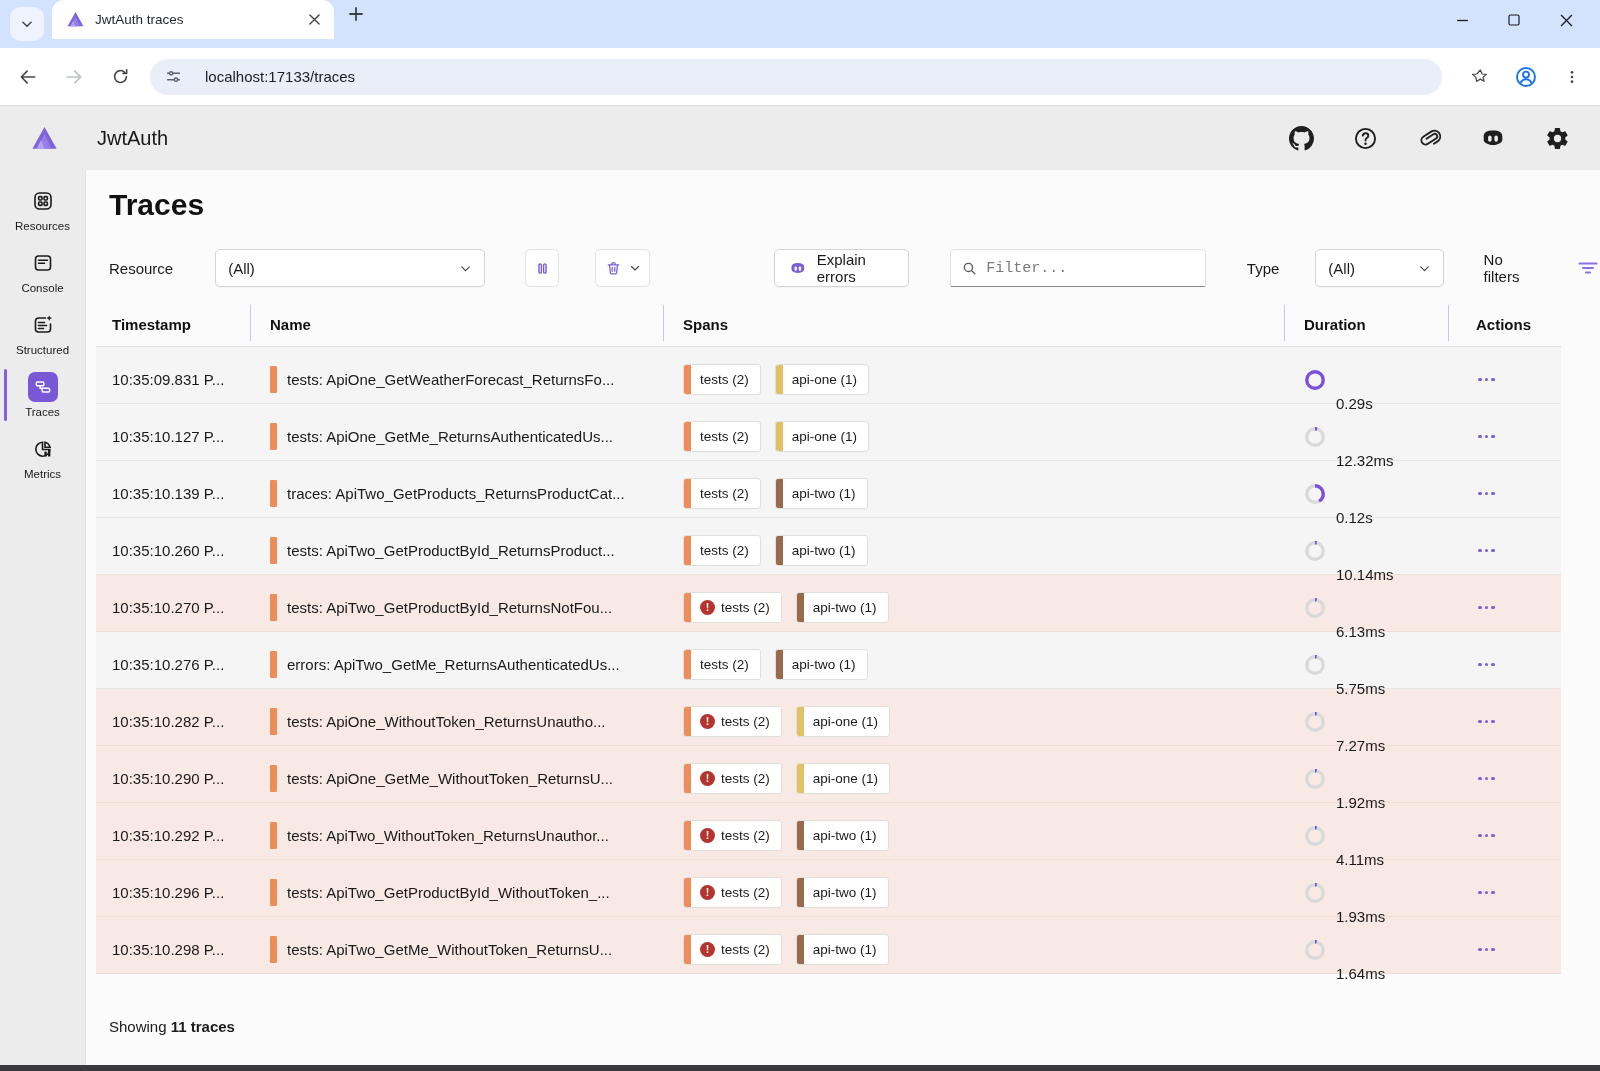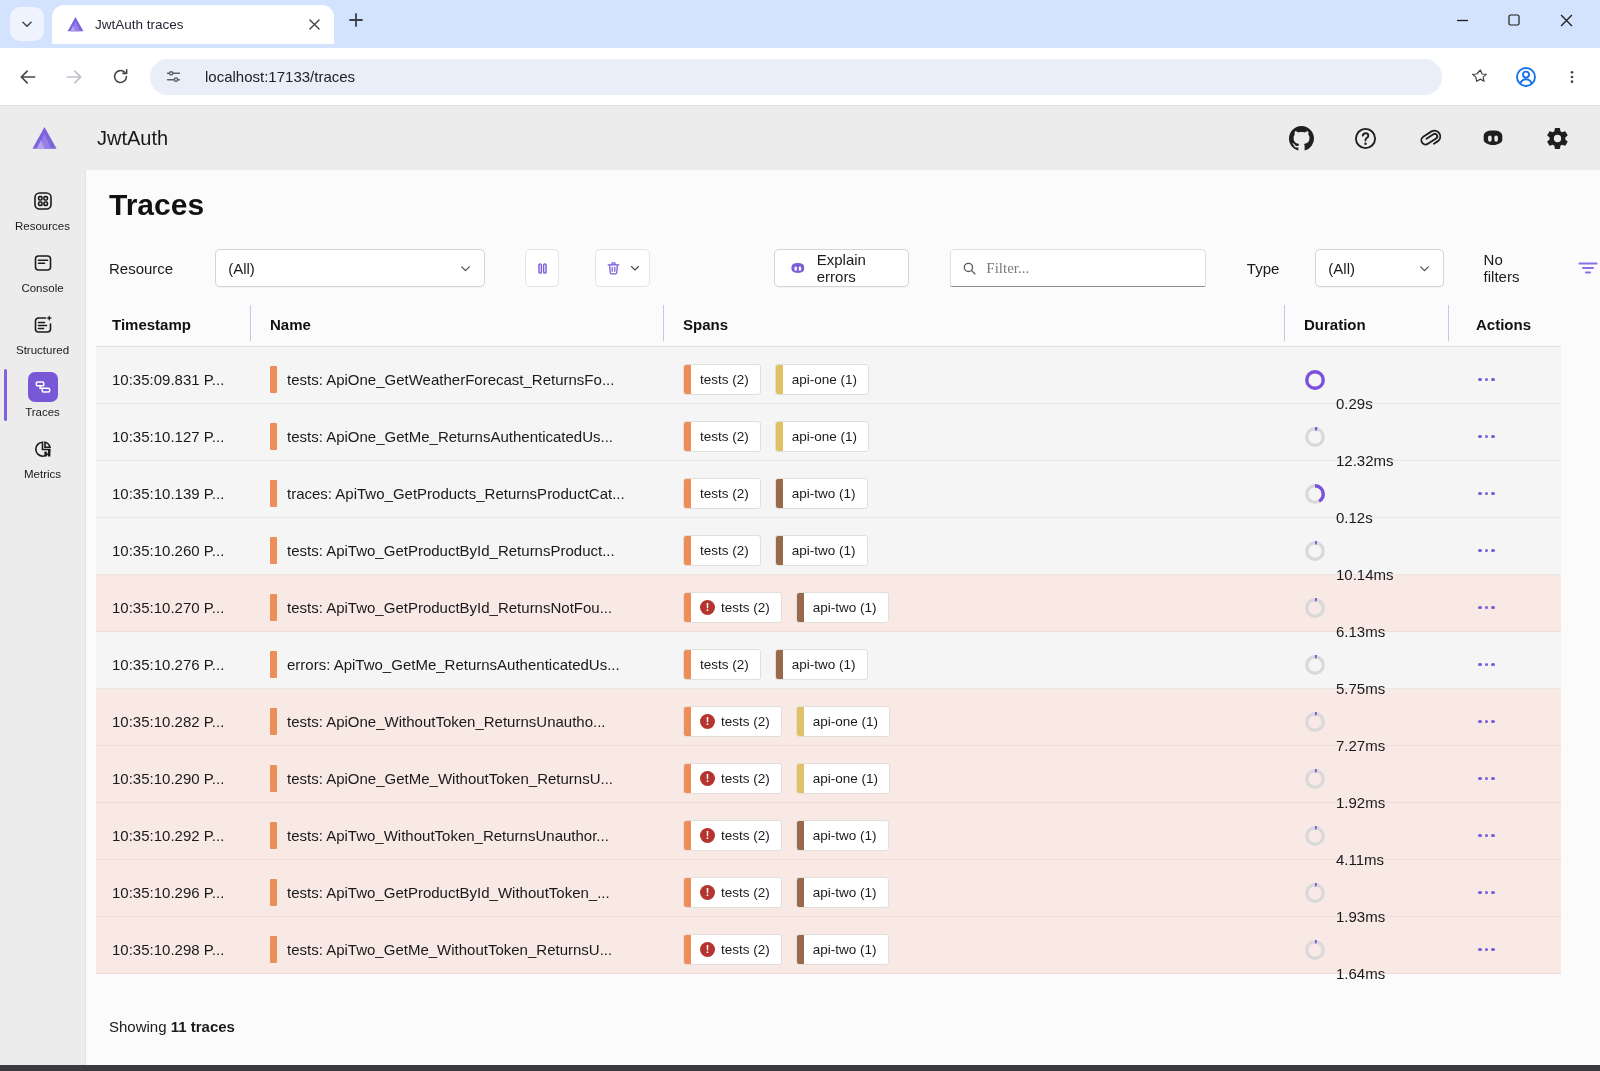--- a/index.html
+++ b/index.html
@@ -1,20 +1,20 @@
 <!DOCTYPE html>
 <html><head>
 <meta charset="utf-8">
 <style>
   * { margin:0; padding:0; box-sizing:border-box; }
   html,body { width:1600px; height:1071px; overflow:hidden; font-family:"Liberation Sans", sans-serif; background:#fff; }
   svg { display:block; }
 
   
-  .tabstrip { height:48px; background:#d3e3fd; display:flex; align-items:center; position:relative; }
+  .tabstrip { height:48px; background:#d3e3fd; display:flex; align-items:flex-start; position:relative; }
   .tab-search { width:34px; height:34px; margin:7px 6px 7px 10px; align-self:center; border-radius:10px; background:#eef3fe; display:flex; align-items:center; justify-content:center; cursor:pointer; }
   .tab { width:282px; height:39px; background:#fff; border-radius:12px 12px 0 0; display:flex; align-items:center; padding:0 10px 0 14px; margin-left:2px; }
   .tab-title { flex:1; font-size:13.5px; color:#1f2430; margin-left:10px; white-space:nowrap; overflow:hidden; }
   .tab-close { width:20px; height:20px; display:flex; align-items:center; justify-content:center; border-radius:50%; cursor:pointer; }
   .newtab { width:28px; height:28px; margin:0 0 9px 8px; display:flex; align-items:center; justify-content:center; border-radius:50%; cursor:pointer; }
   .win-controls { position:absolute; right:8px; top:0; height:40px; display:flex; align-items:center; }
   .winbtn { width:52px; height:40px; display:flex; align-items:center; justify-content:center; cursor:pointer; }
 
   .navbar { height:58px; background:#fff; display:flex; align-items:center; border-bottom:1px solid #dadde2; }
   .navbtn { width:36px; height:36px; margin-left:10px; display:flex; align-items:center; justify-content:center; border-radius:50%; cursor:pointer; }
@@ -44,21 +44,21 @@
   .tlabel { font-size:15px; color:#1a1a1a; }
   .select { height:38px; background:#fff; border:1px solid #d4d4d4; border-radius:5px; display:flex; align-items:center; padding:0 12px; font-size:15px; color:#1a1a1a; cursor:pointer; box-shadow:0 1px 1px rgba(0,0,0,.03); }
   .select .val { flex:1; }
   .sel-resource { width:312px; margin-left:14px; }
   .sel-type { width:146px; margin-left:8px; }
   .iconbtn { height:38px; background:#fff; border:1px solid #e4e4e4; border-radius:5px; display:flex; align-items:center; justify-content:center; cursor:pointer; color:#7a5dd8; }
   .pausebtn { width:40px; margin-left:12px; }
   .trashbtn { width:64px; margin-left:8px; gap:7px; }
   .explainbtn { height:38px; margin-left:96px; background:#fff; border:1px solid #d4d4d4; border-radius:5px; display:flex; align-items:center; gap:10px; padding:0 14px; font-size:15px; color:#1a1a1a; cursor:pointer; box-shadow:0 1px 1px rgba(0,0,0,.03); }
   .searchbox { width:296px; height:38px; margin-left:13px; background:#fff; border:1px solid #e0e0e0; border-bottom:1px solid #8a8a8a; border-radius:5px 5px 2px 2px; display:flex; align-items:center; padding:0 10px; }
-  .searchbox input { border:none; outline:none; flex:1; font-size:15px; margin-left:8px; color:#1a1a1a; font-family:Liberation Serif, serif; background:transparent; }
+  .searchbox input { border:none; outline:none; flex:1; font-size:15px; margin-left:8px; color:#1a1a1a; font-family:Liberation Mono, monospace; background:transparent; }
   .searchbox input::placeholder { color:#7a7a7a; }
   .type-label { margin-left:13px; }
   .nofilters { font-size:15px; color:#1a1a1a; margin-left:12px; }
   .filterbtn { width:28px; height:28px; margin-left:14px; display:flex; align-items:center; justify-content:center; cursor:pointer; }
 
   
   .table { width:1465px; margin-top:14px; flex:none; }
   .thead { display:grid; grid-template-columns:154px 413px 621px 164px 1fr; height:45px; border-bottom:1px solid #e2e0de; }
   .hcell { display:flex; align-items:center; font-size:15px; font-weight:700; color:#111; padding-left:20px; position:relative; }
   .hcell:first-child { padding-left:16px; }

